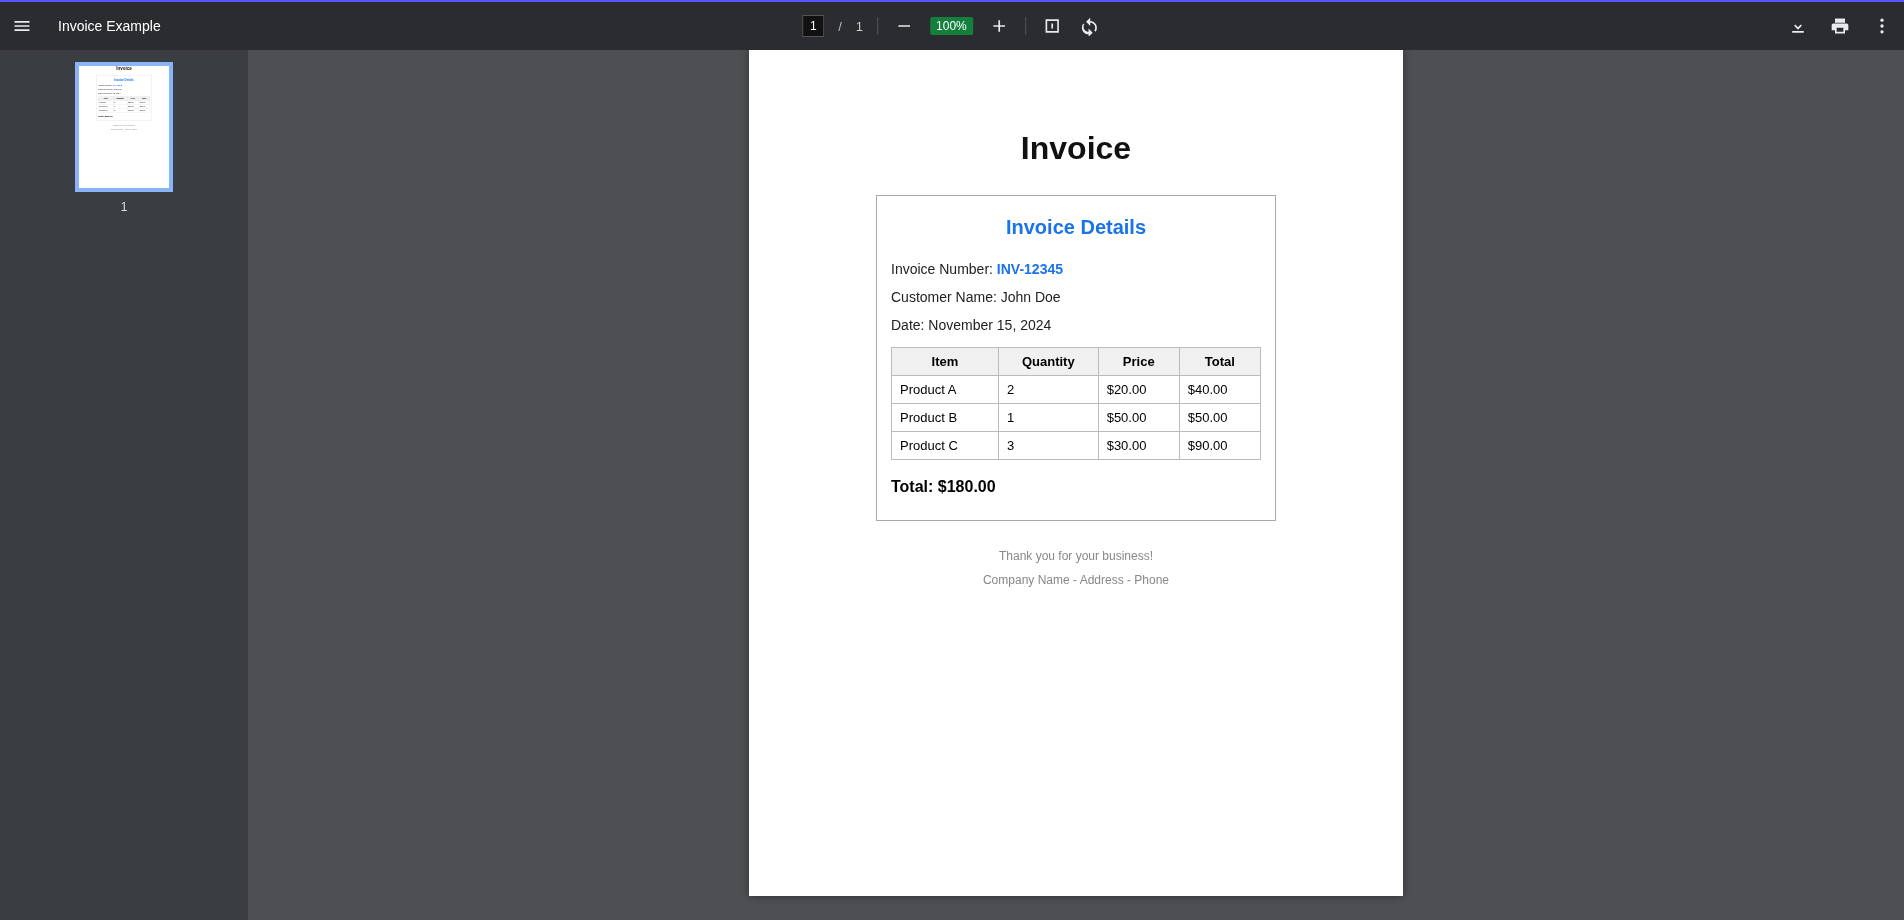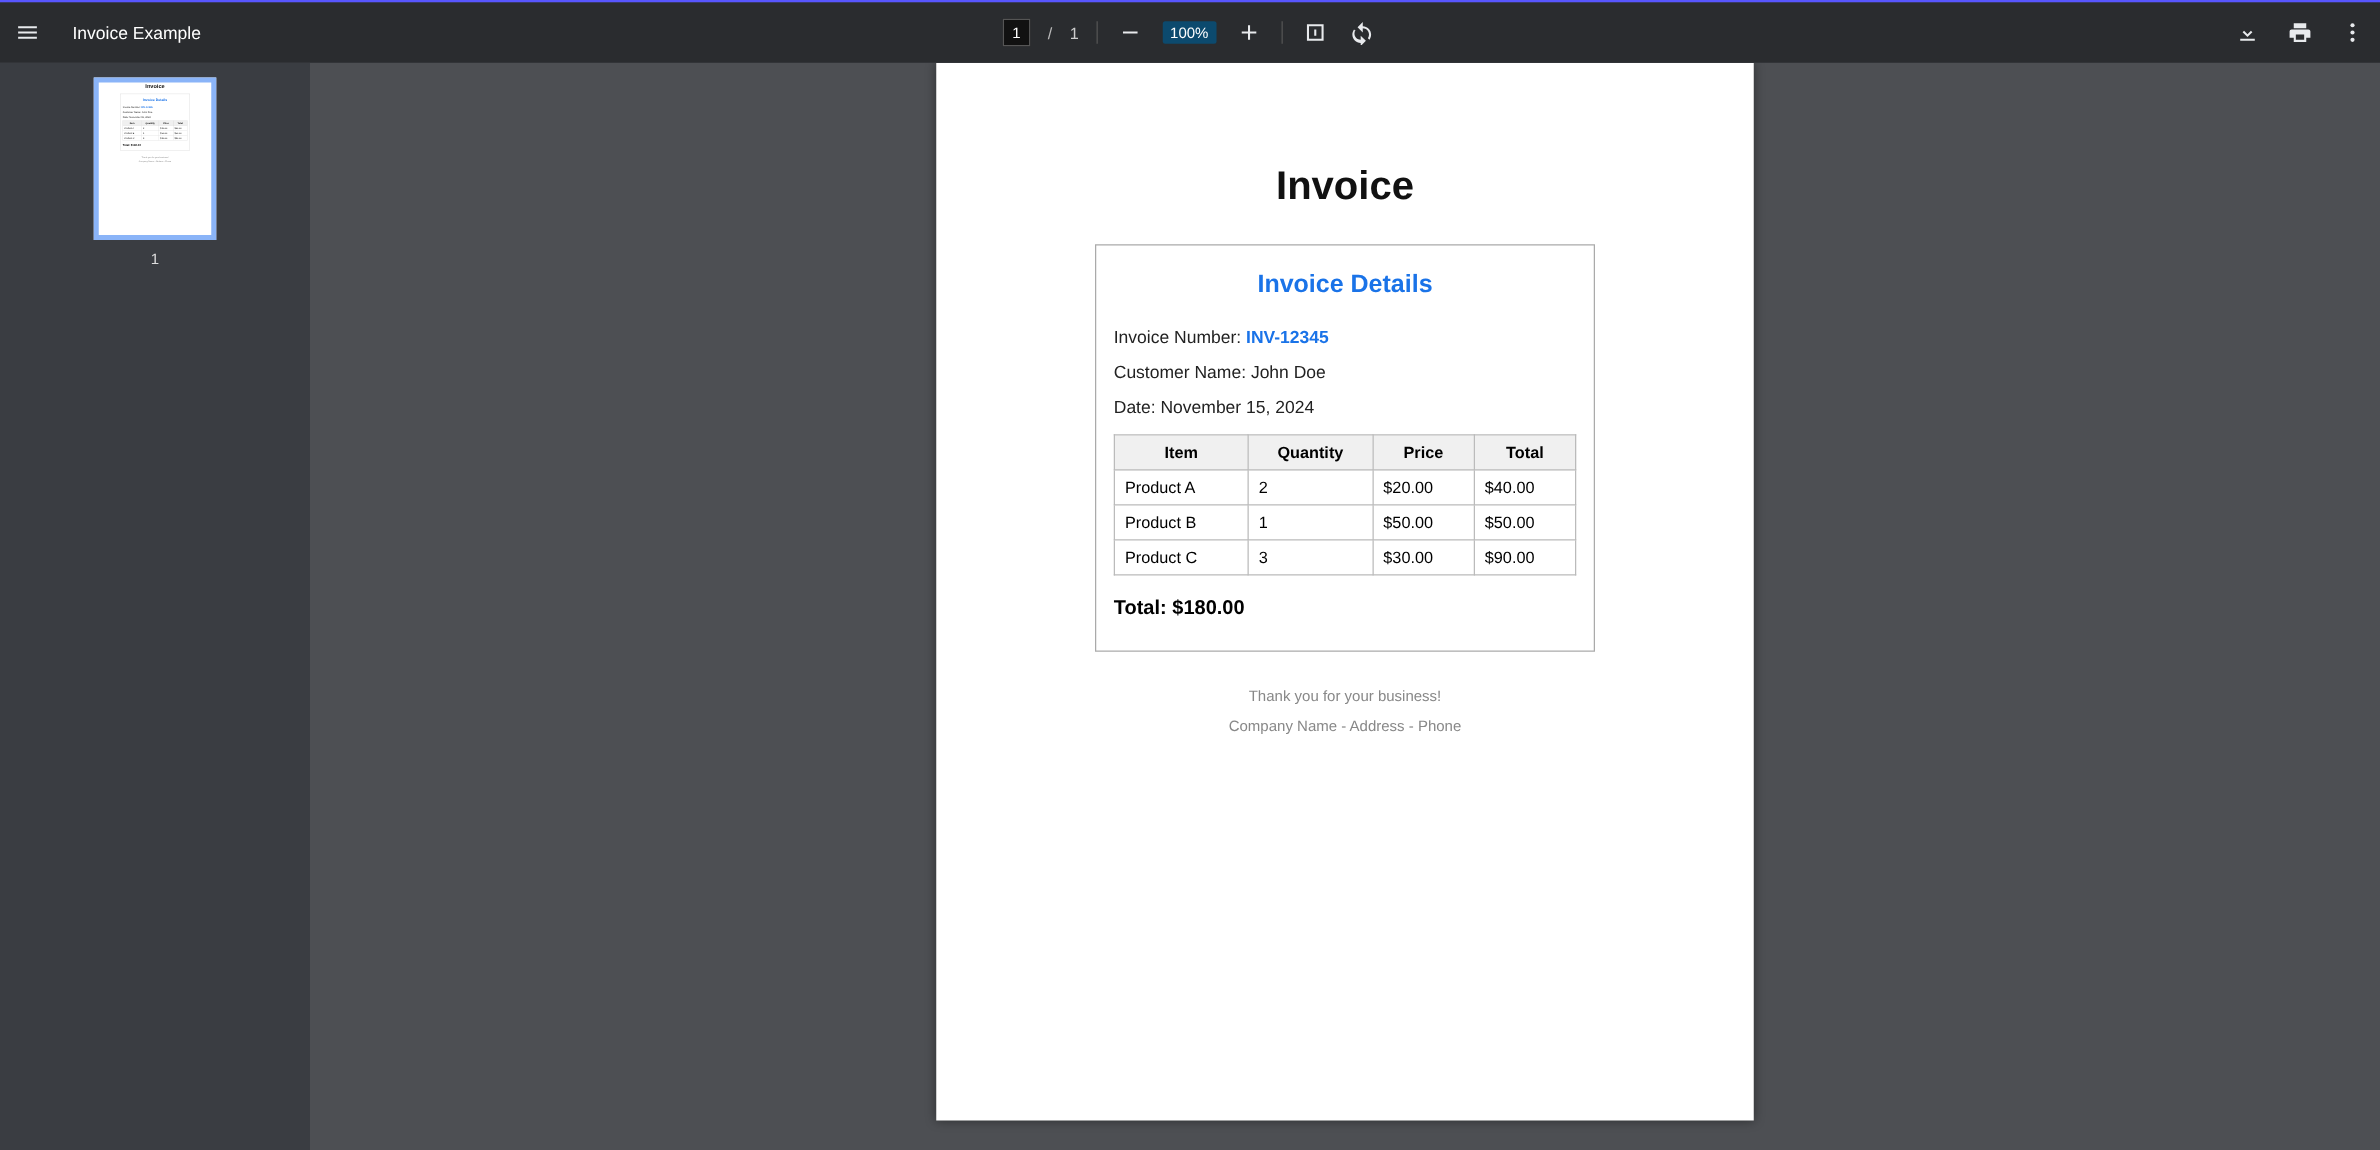--- a/index.html
+++ b/index.html
@@ -43,21 +43,21 @@
     border: 1px solid #555;
     text-align: center; font-size: 12px;
     outline: none;
   }
   .page-sep { color: #bbb; font-size: 13px; }
   .page-total { color: #ccc; font-size: 13px; }
 
   .divider { width: 1px; height: 18px; background: #555; }
 
   .zoom-box {
-    background: #0c4a6e;
+    background: #15803d;
     color: #fff;
     font-size: 12px;
     padding: 2px 6px;
     border-radius: 2px;
     min-width: 40px;
     text-align: center;
   }
 
   
   .main { display: flex; height: calc(100% - 50px); }

